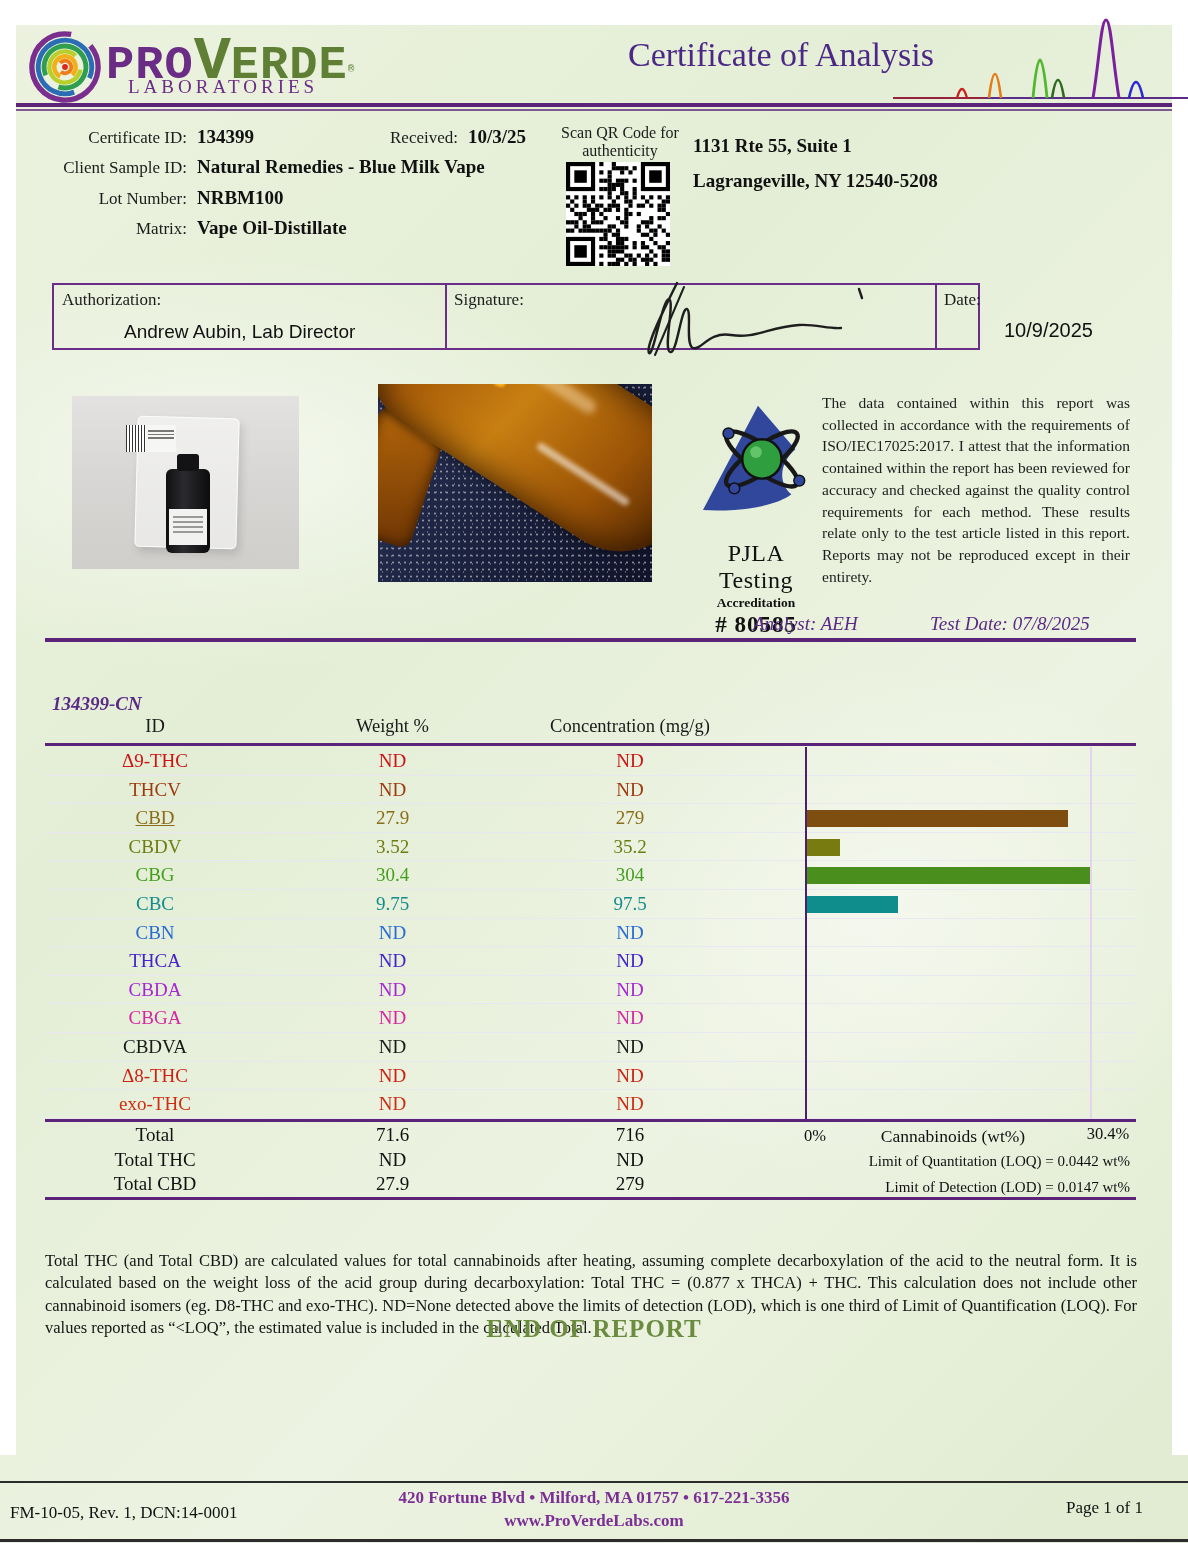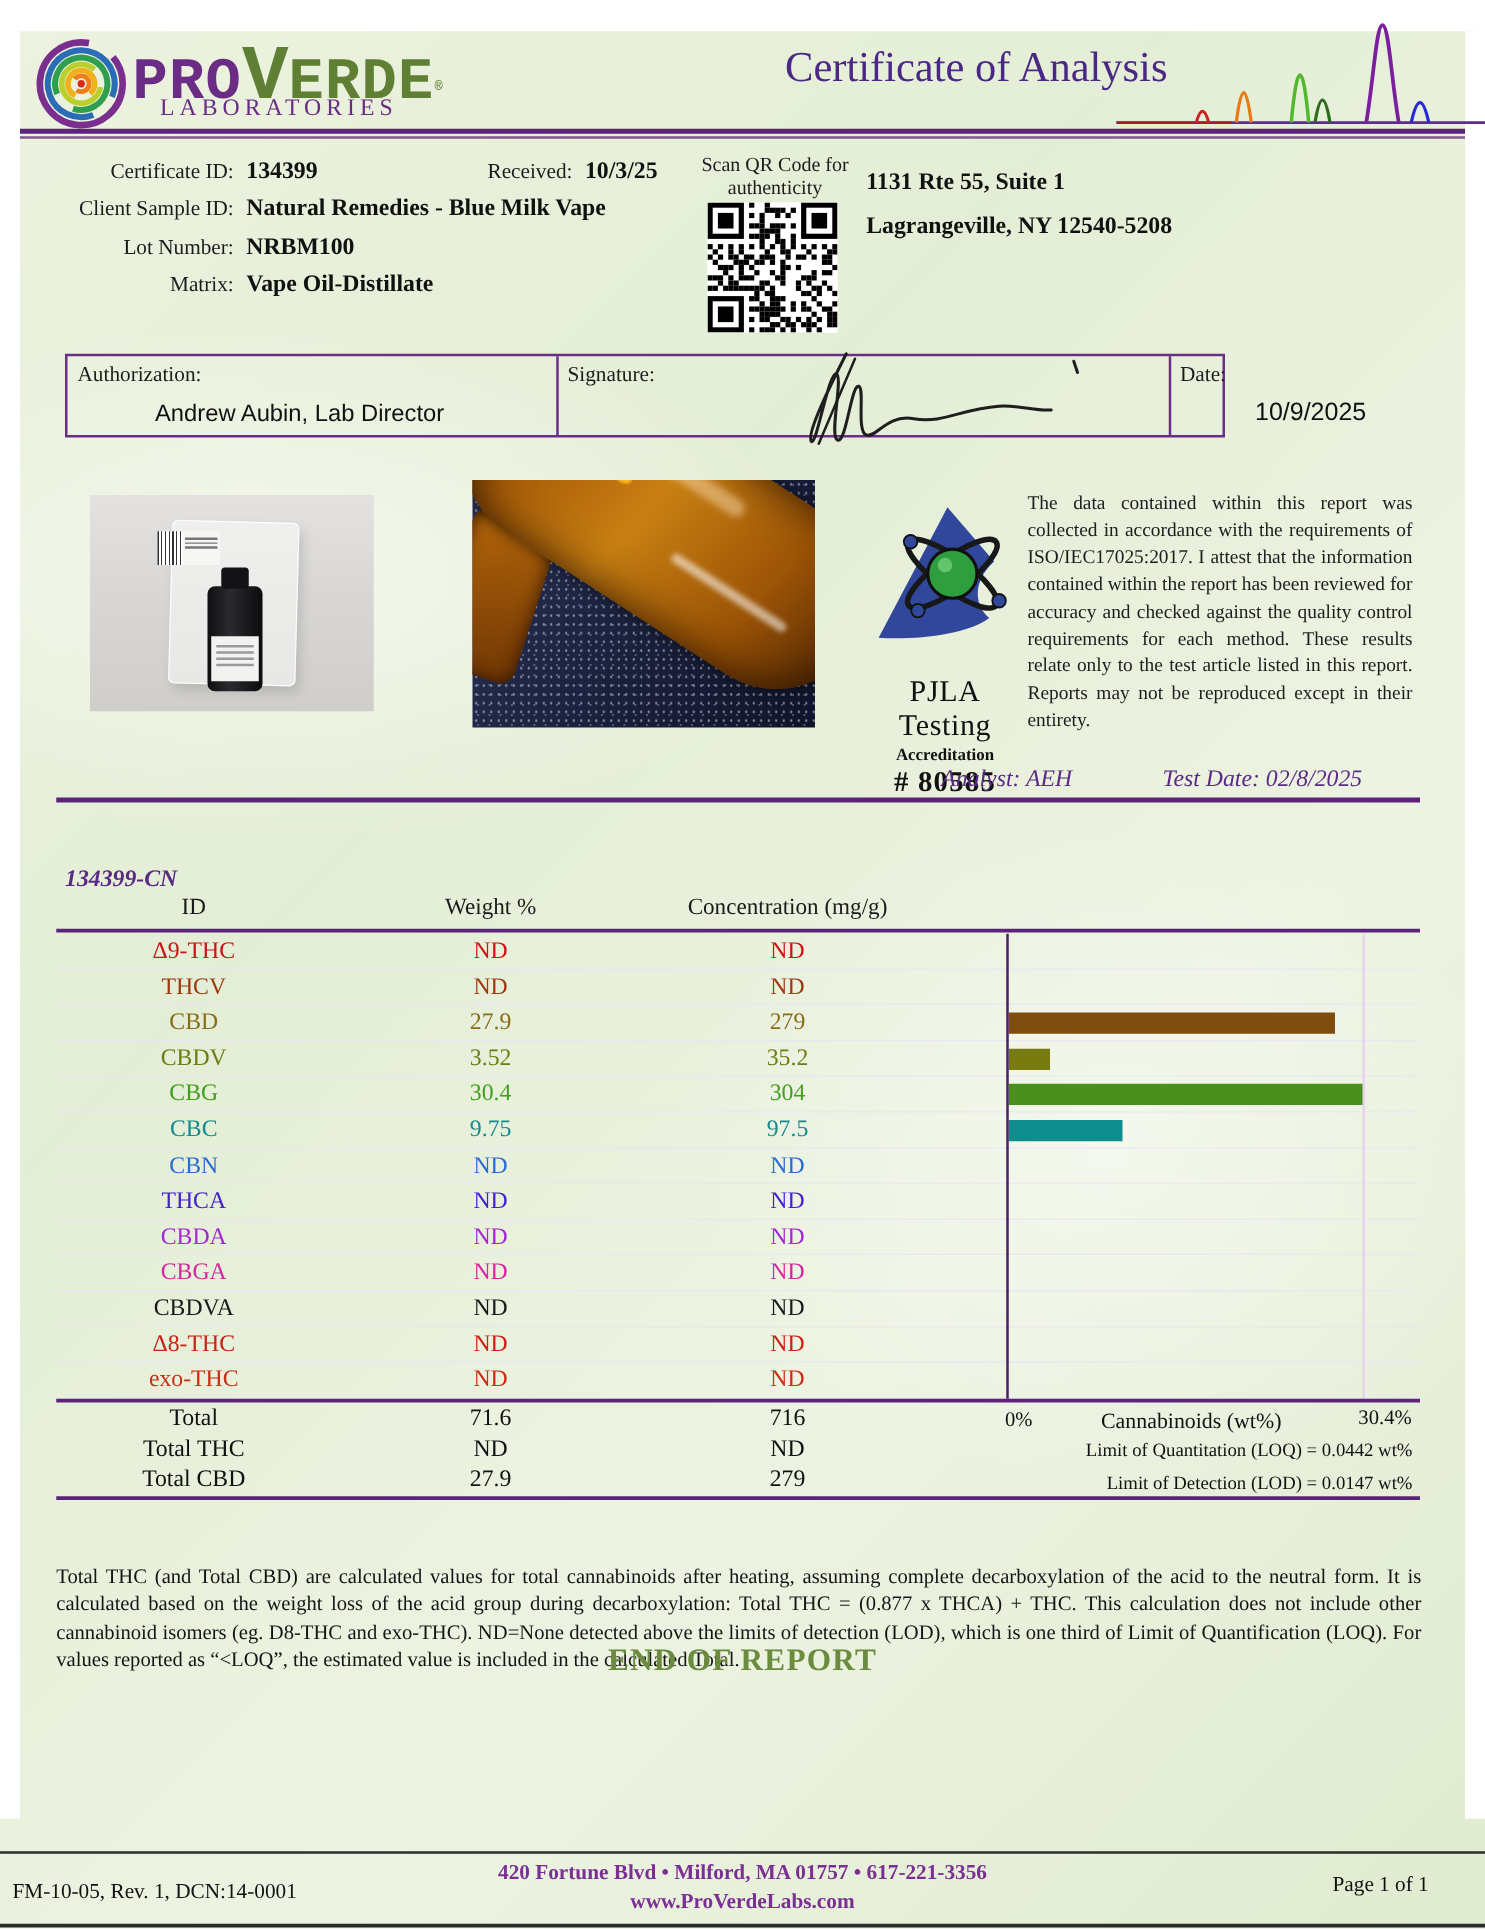--- a/index.html
+++ b/index.html
@@ -478,21 +478,21 @@
           </g>
         </svg>
       </span>
       <div class="pjla-line1">PJLA Testing</div>
       <div class="pjla-line2">Accreditation</div>
       <div class="pjla-line3"># 80585</div>
     </div>
     <div class="attest">The data contained within this report was collected in accordance with the requirements of ISO/IEC17025:2017.  I attest that the information contained within the report has been reviewed for accuracy and checked against the quality control requirements for each method.  These results relate only to the test article listed in this report.  Reports may not be reproduced except in their entirety.</div>
 
     <div class="sec-analyst">Analyst: AEH</div>
-    <div class="sec-testdate">Test Date: 02/8/2025</div>
+    <div class="sec-testdate">Test Date: 07/8/2025</div>
     <div class="sec-rule"></div>
     <div class="sample-code">134399-CN</div>
 
     <div class="tbl">
       <span class="th th-id">ID</span>
       <span class="th th-w">Weight %</span>
       <span class="th th-c">Concentration (mg/g)</span>
       <div class="th-rule"></div>
 
       <div class="rows">
@@ -500,21 +500,21 @@
             <span class="c-id" style="color: rgb(204, 20, 20);">Δ9-THC</span>
             <span class="c-w" style="color: rgb(204, 20, 20);">ND</span>
             <span class="c-c" style="color: rgb(204, 20, 20);">ND</span>
           </div>
           <div class="crow">
             <span class="c-id" style="color: rgb(158, 58, 16);">THCV</span>
             <span class="c-w" style="color: rgb(158, 58, 16);">ND</span>
             <span class="c-c" style="color: rgb(158, 58, 16);">ND</span>
           </div>
           <div class="crow">
-            <span class="c-id" style="color: rgb(138, 109, 26);">CBD</span>
+            <span class="c-id" style="color: rgb(138, 109, 26); text-decoration: underline;">CBD</span>
             <span class="c-w" style="color: rgb(138, 109, 26);">27.9</span>
             <span class="c-c" style="color: rgb(138, 109, 26);">279</span>
             <div class="bar" style="width: 260.6px; background: rgb(125, 78, 16);"></div>
           </div>
           <div class="crow">
             <span class="c-id" style="color: rgb(110, 124, 18);">CBDV</span>
             <span class="c-w" style="color: rgb(110, 124, 18);">3.52</span>
             <span class="c-c" style="color: rgb(110, 124, 18);">35.2</span>
             <div class="bar" style="width: 32.9px; background: rgb(120, 124, 16);"></div>
           </div>

